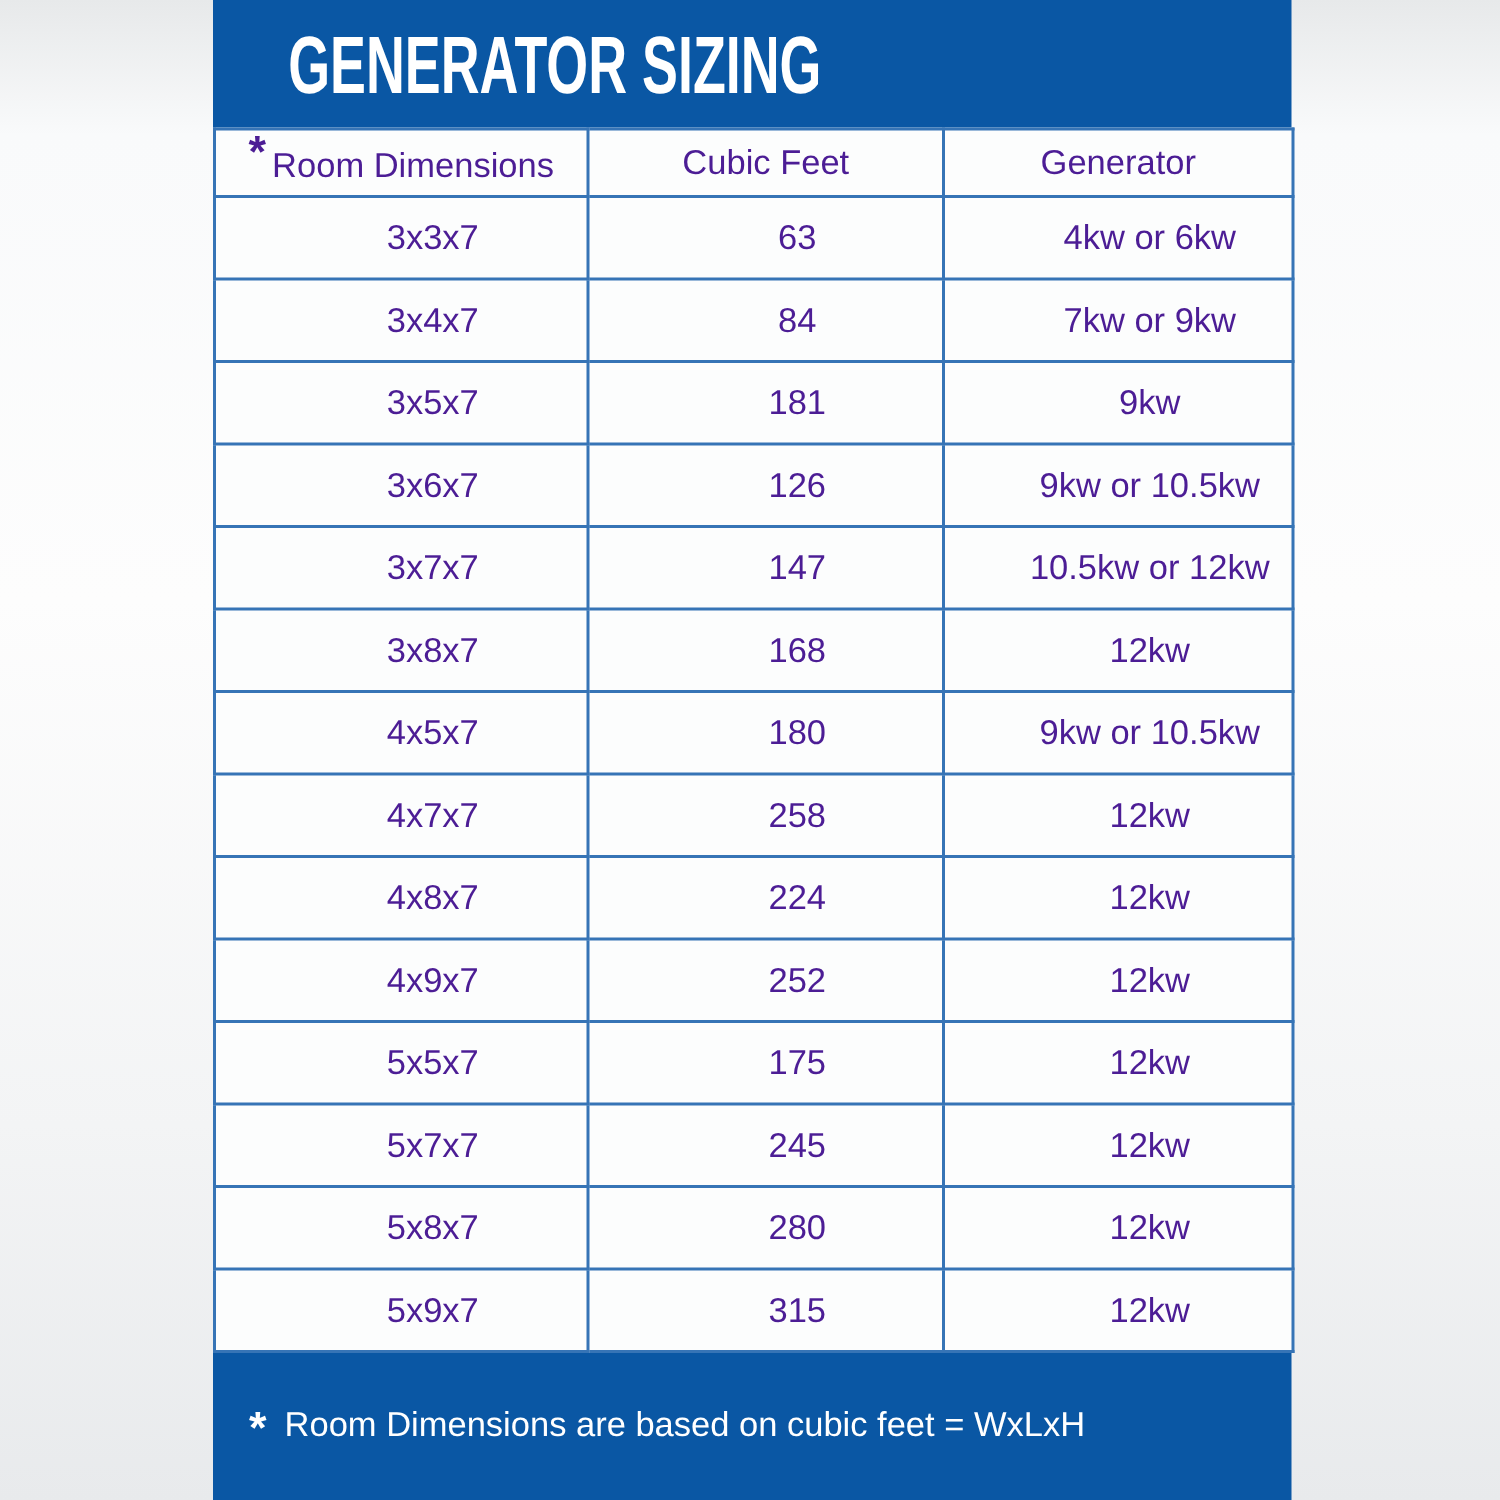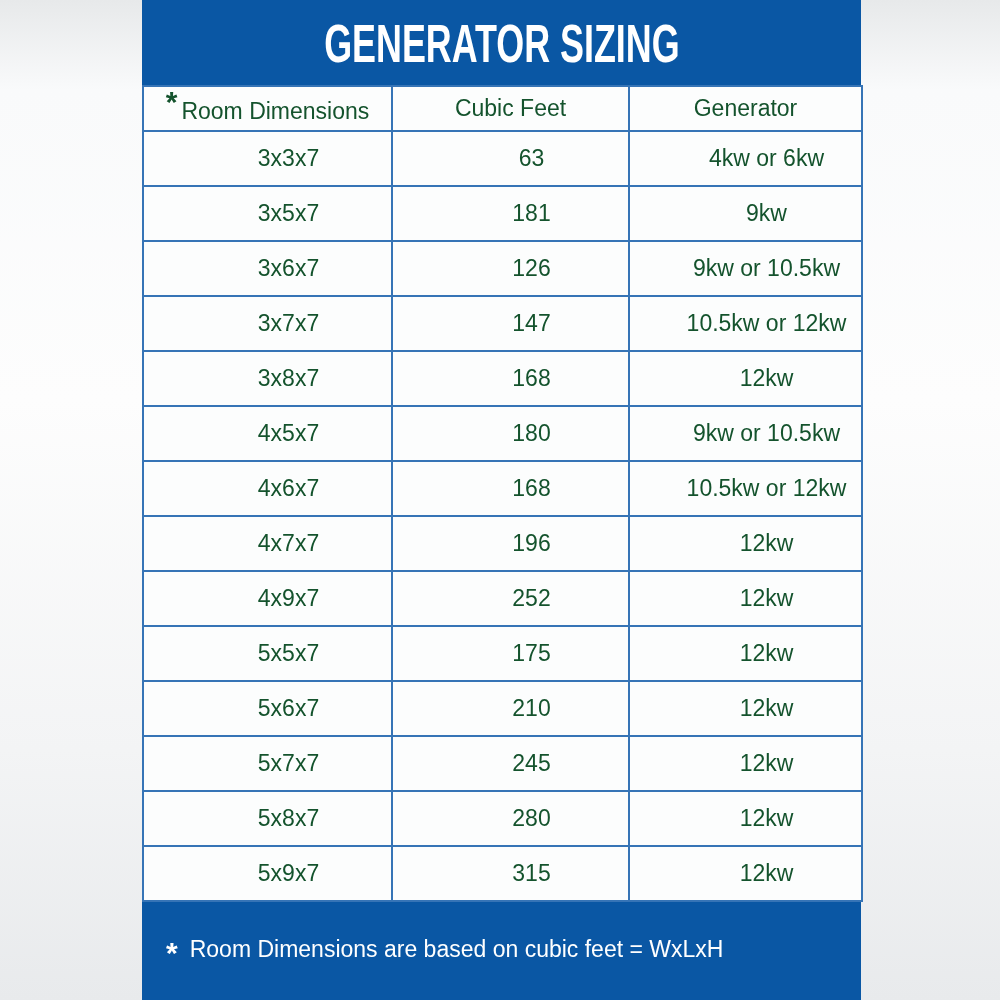--- a/index.html
+++ b/index.html
@@ -19,21 +19,21 @@
     height: 1000px;
     background: #0a57a4;
     box-sizing: border-box;
     display: flex;
     flex-direction: column;
   }
   .title-band {
     height: 85px;
     display: flex;
     align-items: center;
-    justify-content: center;
+    justify-content: flex-start;
   }
   .title {
     color: #ffffff;
     font-size: 46px;
     font-weight: 900;
     letter-spacing: 0px;
     white-space: nowrap;
     transform: scale(0.78, 1.18);
     transform-origin: center center;
   }
@@ -45,21 +45,21 @@
     background: #fcfdfd;
     box-sizing: border-box;
   }
   table.sizing col.c1 { width: 249px; }
   table.sizing col.c2 { width: 237px; }
   table.sizing col.c3 { width: 233px; }
   table.sizing th, table.sizing td {
     border: 2px solid #3674b6;
     text-align: center;
     vertical-align: middle;
-    color: #14532d;
+    color: #4c1d95;
     font-size: 23px;
     padding: 0;
     background: #fcfdfd;
   }
   table.sizing th {
     height: 43px;
     font-weight: normal;
   }
   table.sizing td { height: 45px; padding-left: 42px; }
   td.gen-cell { padding-top: 9px; }
@@ -114,20 +114,25 @@
           <th>Generator</th>
         </tr>
       </thead>
       <tbody>
           <tr>
             <td>3x3x7</td>
             <td>63</td>
             <td class="gen-cell">4kw or 6kw</td>
           </tr>
           <tr>
+            <td>3x4x7</td>
+            <td>84</td>
+            <td class="gen-cell">7kw or 9kw</td>
+          </tr>
+          <tr>
             <td>3x5x7</td>
             <td>181</td>
             <td class="gen-cell">9kw</td>
           </tr>
           <tr>
             <td>3x6x7</td>
             <td>126</td>
             <td class="gen-cell">9kw or 10.5kw</td>
           </tr>
           <tr>
@@ -139,42 +144,37 @@
             <td>3x8x7</td>
             <td>168</td>
             <td class="gen-cell">12kw</td>
           </tr>
           <tr>
             <td>4x5x7</td>
             <td>180</td>
             <td class="gen-cell">9kw or 10.5kw</td>
           </tr>
           <tr>
-            <td>4x6x7</td>
-            <td>168</td>
-            <td class="gen-cell">10.5kw or 12kw</td>
-          </tr>
-          <tr>
             <td>4x7x7</td>
-            <td>196</td>
+            <td>258</td>
+            <td class="gen-cell">12kw</td>
+          </tr>
+          <tr>
+            <td>4x8x7</td>
+            <td>224</td>
             <td class="gen-cell">12kw</td>
           </tr>
           <tr>
             <td>4x9x7</td>
             <td>252</td>
             <td class="gen-cell">12kw</td>
           </tr>
           <tr>
             <td>5x5x7</td>
             <td>175</td>
-            <td class="gen-cell">12kw</td>
-          </tr>
-          <tr>
-            <td>5x6x7</td>
-            <td>210</td>
             <td class="gen-cell">12kw</td>
           </tr>
           <tr>
             <td>5x7x7</td>
             <td>245</td>
             <td class="gen-cell">12kw</td>
           </tr>
           <tr>
             <td>5x8x7</td>
             <td>280</td>

